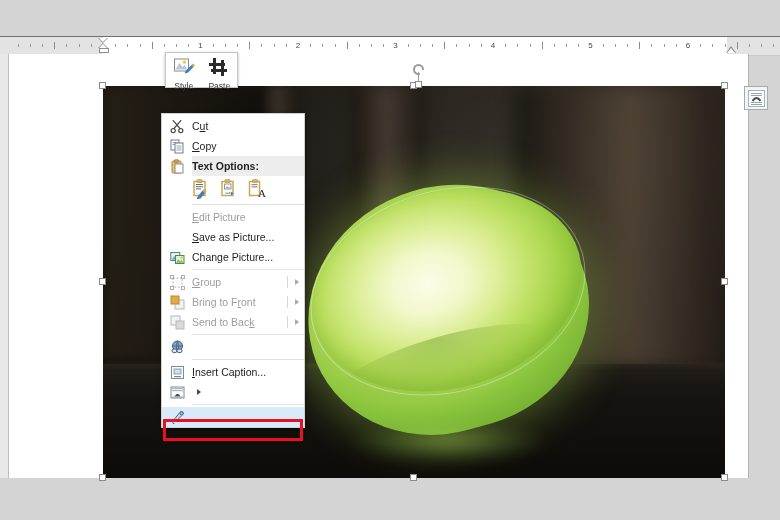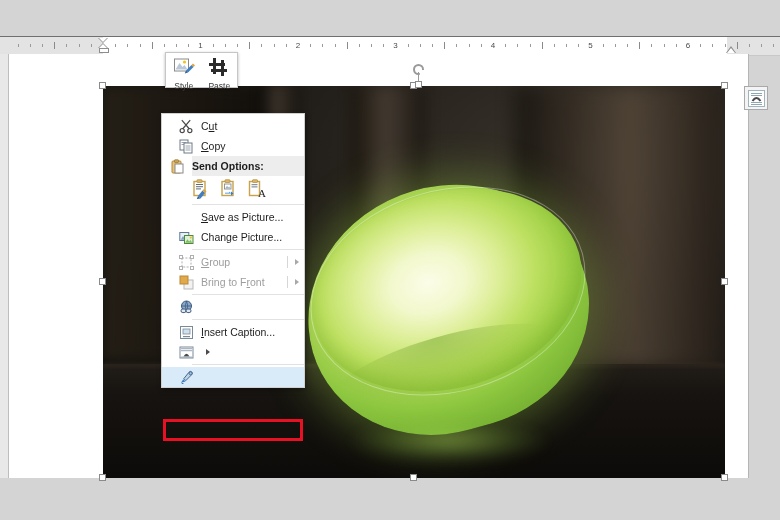--- a/index.html
+++ b/index.html
@@ -179,21 +179,21 @@
   
   #ctx-menu{
     position:absolute;left:161px;top:113px;width:144px;
     background:#ffffff;border:1px solid #d0d0d0;box-sizing:border-box;
     box-shadow:1px 2px 5px rgba(0,0,0,.35);
     padding:2px 0 0 0;
     font-size:10.5px;color:#1d1d1d;
   }
   .mi{
     position:relative;height:20px;display:flex;align-items:center;
-    padding-left:9px;cursor:default;
+    padding-left:0;cursor:default;
   }
   .mi .ico{width:30px;height:20px;display:flex;align-items:center;justify-content:center;flex:0 0 30px;}
   .mi .lbl{flex:1;font-size:10.5px;line-height:20px;white-space:nowrap;}
   .mi .lbl u{text-decoration:underline;text-underline-offset:1px;}
   .mi.disabled .lbl{color:#9d9d9d;}
   .mi .arrow{
     width:14px;height:20px;display:flex;align-items:center;justify-content:center;flex:0 0 14px;
   }
   .mi .arrow i{
     display:block;width:0;height:0;border-top:3.5px solid transparent;border-bottom:3.5px solid transparent;
@@ -410,21 +410,21 @@
   </div>
 
   <div class="paste-header">
     <span class="ico">
       <svg width="15" height="15" viewBox="0 0 15 15">
         <rect x="2" y="2" width="9" height="12" rx="1" fill="#e8c37a" stroke="#b08a3c" stroke-width="1"></rect>
         <rect x="4.5" y="0.8" width="4" height="2.6" rx="0.6" fill="#cfa655" stroke="#9c7a34" stroke-width=".8"></rect>
         <rect x="5" y="5" width="8" height="9" fill="#ffffff" stroke="#8a8a8a" stroke-width="1"></rect>
       </svg>
     </span>
-    <span class="lbl">Send Options:</span>
+    <span class="lbl">Text Options:</span>
   </div>
 
   <div class="paste-icons">
     <span class="pico">
       <svg width="18" height="20" viewBox="0 0 18 20">
         <rect x="2" y="2.5" width="11" height="14" fill="#fff" stroke="#c9a24a" stroke-width="1.4"></rect>
         <rect x="5" y="0.8" width="5" height="2.6" rx="0.6" fill="#e0bb6b" stroke="#b08a3c" stroke-width=".8"></rect>
         <rect x="4" y="5" width="7" height="1" fill="#5f6b77"></rect>
         <rect x="4" y="7.2" width="7" height="1" fill="#5f6b77"></rect>
         <rect x="4" y="9.4" width="5" height="1" fill="#5f6b77"></rect>
@@ -449,20 +449,24 @@
         <rect x="4.5" y="0.8" width="5" height="2.6" rx="0.6" fill="#e0bb6b" stroke="#b08a3c" stroke-width=".8"></rect>
         <rect x="3.5" y="5.2" width="6" height="1" fill="#6e7a86"></rect>
         <rect x="3.5" y="7.4" width="6" height="1" fill="#6e7a86"></rect>
         <text x="10" y="18" font-family="Liberation Serif, serif" font-size="11" fill="#1d1d1d">A</text>
       </svg>
     </span>
   </div>
 
   <div class="mi-sep"></div>
 
+  <div class="mi disabled">
+    <span class="ico"></span>
+    <span class="lbl"><u>E</u>dit Picture</span>
+  </div>
 
   <div class="mi">
     <span class="ico"></span>
     <span class="lbl"><u>S</u>ave as Picture...</span>
   </div>
 
   <div class="mi">
     <span class="ico">
       <svg width="15" height="15" viewBox="0 0 15 15">
         <rect x="0.8" y="2.5" width="9" height="8" fill="#e9eff5" stroke="#5b7a93" stroke-width="1"></rect>
@@ -501,20 +505,33 @@
         <rect x="1" y="1" width="8" height="8" fill="#e2a84c" stroke="#b88a30"></rect>
       </svg>
     </span>
     <span class="lbl">Bring to F<u>r</u>ont</span>
     <span class="sep-v"></span>
     <span class="arrow">
         <i></i>
       </span>
   </div>
 
+  <div class="mi disabled">
+    <span class="ico">
+      <svg width="15" height="15" viewBox="0 0 15 15">
+        <rect x="1" y="1" width="9" height="9" fill="#f2f2f2" stroke="#b8b8b8"></rect>
+        <rect x="6" y="6" width="8" height="8" fill="#d9d9d9" stroke="#b8b8b8"></rect>
+      </svg>
+    </span>
+    <span class="lbl">Send to Bac<u>k</u></span>
+    <span class="sep-v"></span>
+    <span class="arrow">
+        <i></i>
+      </span>
+  </div>
 
   <div class="mi-sep"></div>
 
   <div class="mi">
     <span class="ico">
       <svg width="15" height="15" viewBox="0 0 15 15">
         <circle cx="7.5" cy="6" r="5" fill="#8aa8c8" stroke="#3d5a80" stroke-width="1"></circle>
         <path d="M2.6 6 h9.8 M7.5 1 q2.6 5 0 10 M7.5 1 q-2.6 5 0 10" fill="none" stroke="#3d5a80" stroke-width=".8"></path>
         <rect x="2" y="9" width="5" height="3.6" rx="1.8" fill="#e0e6ec" stroke="#3d5a80" stroke-width="1"></rect>
         <rect x="7" y="9" width="5" height="3.6" rx="1.8" fill="#e0e6ec" stroke="#3d5a80" stroke-width="1"></rect>

